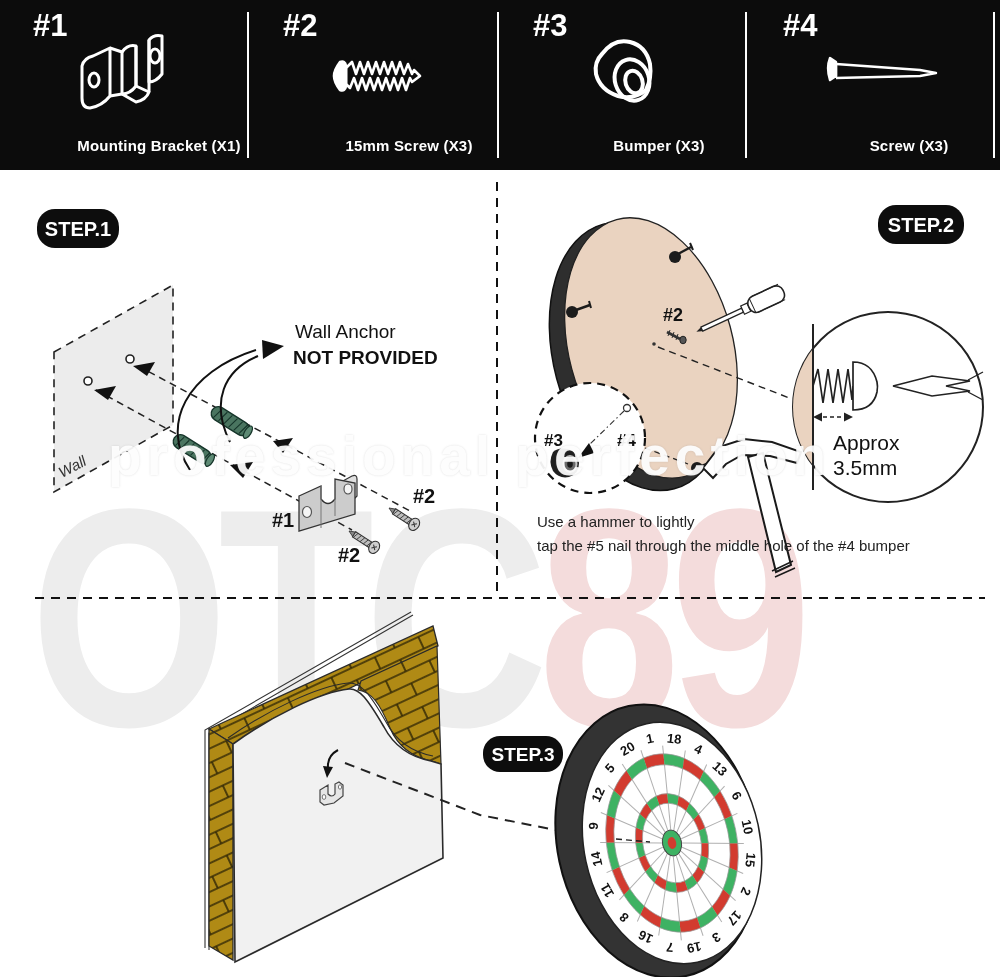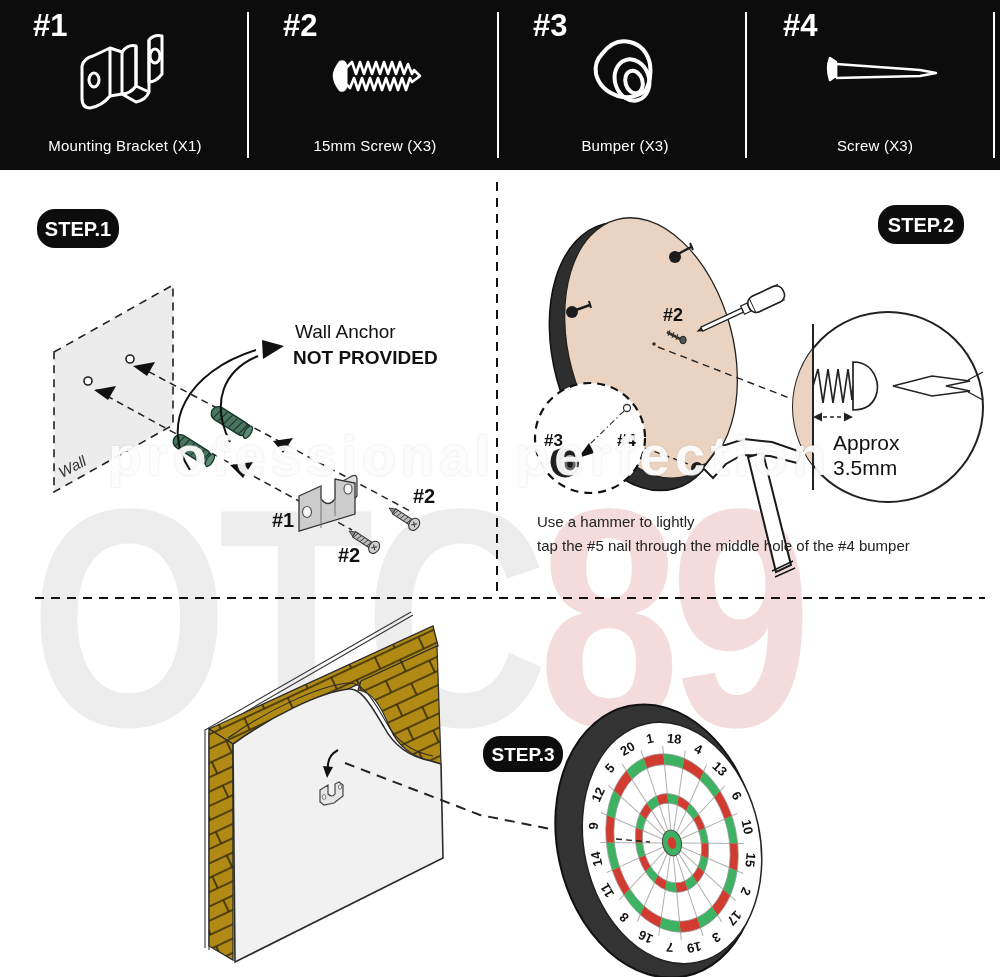--- a/index.html
+++ b/index.html
@@ -3,21 +3,21 @@
 <meta charset="utf-8">
 <style>
   html,body{margin:0;padding:0;background:#fff;}
   .page{position:relative;width:1000px;height:977px;background:#fff;overflow:hidden;
         font-family:"Liberation Sans", sans-serif;}
   
   .partsbar{position:absolute;top:0;left:0;width:1000px;height:170px;background:#0c0c0c;z-index:3;}
   .part-cell{position:absolute;top:0;height:170px;width:250px;}
   .part-num{position:absolute;top:8px;left:33px;color:#fff;font-size:31px;font-weight:bold;}
   .part-icon{position:absolute;top:30px;left:0;width:250px;height:92px;display:flex;justify-content:center;align-items:center;}
-  .part-caption{position:absolute;bottom:16px;width:100%;text-align:center;color:#fff;font-size:15px;font-weight:normal;letter-spacing:.2px;}
+  .part-caption{position:absolute;bottom:16px;width:100%;text-align:center;color:#fff;font-size:15px;font-weight:bold;letter-spacing:.2px;padding-left:34px;}
   .part-sep{position:absolute;top:12px;width:2px;height:146px;background:#fff;}
   
   .wm-big{position:absolute;top:462px;left:30px;z-index:0;font-size:255px;font-weight:bold;
           line-height:1;letter-spacing:-10px;white-space:nowrap;transform:scaleY(1.22);
           transform-origin:top left;user-select:none;}
   .wm-overlay{position:absolute;top:424px;left:108px;z-index:2;font-size:55px;font-weight:bold;
           letter-spacing:5px;white-space:nowrap;color:rgba(255,255,255,0.92);
           text-shadow:0 0 2px rgba(120,120,120,0.25);user-select:none;}
   svg.diagram{position:absolute;top:0;left:0;z-index:1;}
   text{font-family:"Liberation Sans", sans-serif;}

